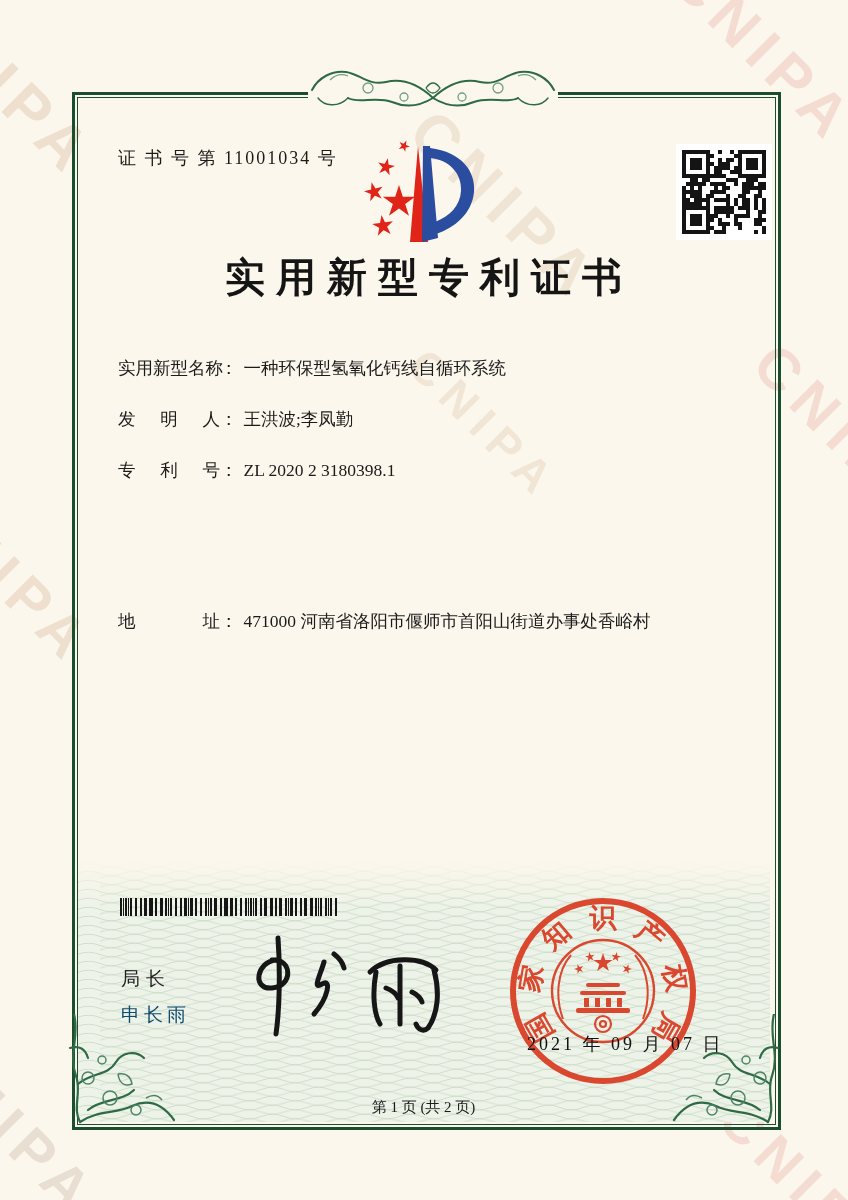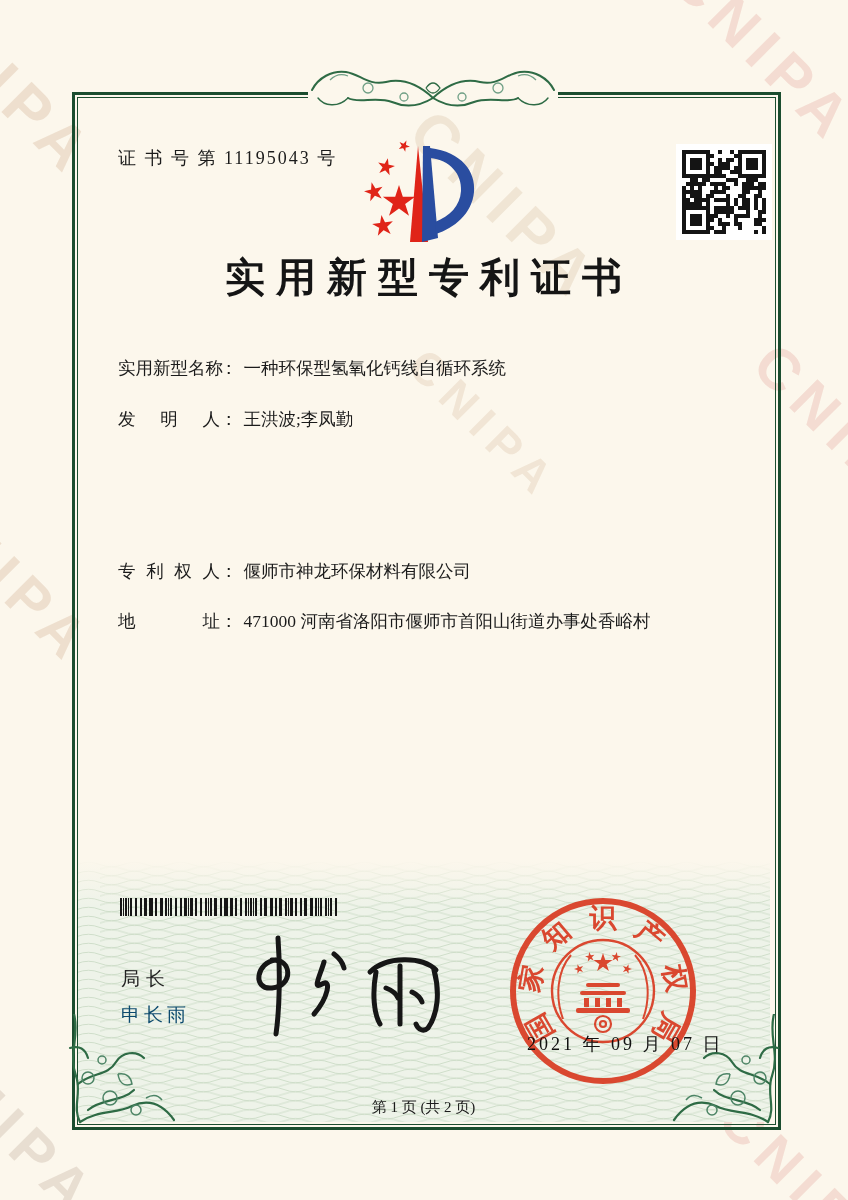--- a/index.html
+++ b/index.html
@@ -132,21 +132,21 @@
         <circle cx="52" cy="84" r="7"></circle>
       <circle cx="78" cy="96" r="5"></circle>
         <circle cx="44" cy="46" r="4"></circle>
       <path d="M60 60 q12 -2 14 10 q-12 4 -14 -10"></path>
       <path d="M88 84 q10 -6 16 2"></path>
     </g>
   </svg>
 
   <div class="content">
 
-    <div class="certno">证 书 号 第 11195043 号</div>
+    <div class="certno">证 书 号 第 11001034 号</div>
 
     <svg class="logo" width="136" height="120" viewBox="0 0 136 120">
       <g fill="#e02418">
         <polygon points="0,-1 0.588,0.809 -0.951,-0.309 0.951,-0.309 -0.588,0.809" transform="translate(49,68) scale(17)"></polygon>
         <polygon points="0,-1 0.588,0.809 -0.951,-0.309 0.951,-0.309 -0.588,0.809" transform="translate(24,58) scale(10) rotate(-14)"></polygon>
         <polygon points="0,-1 0.588,0.809 -0.951,-0.309 0.951,-0.309 -0.588,0.809" transform="translate(36,33) scale(9) rotate(12)"></polygon>
         <polygon points="0,-1 0.588,0.809 -0.951,-0.309 0.951,-0.309 -0.588,0.809" transform="translate(54,12) scale(6) rotate(24)"></polygon>
         <polygon points="0,-1 0.588,0.809 -0.951,-0.309 0.951,-0.309 -0.588,0.809" transform="translate(33,92) scale(11) rotate(-8)"></polygon>
         <path d="M68 12 L78 108 L60 108 Z"></path>
       </g>
@@ -420,22 +420,22 @@
       </div>
 
     <div class="title">实用新型专利证书</div>
 
     <div class="frow" style="top:356px;">
       <span class="flabel">实用新型名称</span><span>：</span><span class="fval">一种环保型氢氧化钙线自循环系统</span>
     </div>
     <div class="frow" style="top:407px;">
       <span class="flabel">发明人</span><span>：</span><span class="fval">王洪波;李凤勤</span>
     </div>
-    <div class="frow" style="top:559px;">
-      <span class="flabel">专利权人</span><span>：</span><span class="fval">偃师市神龙环保材料有限公司</span>
+    <div class="frow" style="top:458px;">
+      <span class="flabel">专利号</span><span>：</span><span class="fval">ZL 2020 2 3180398.1</span>
     </div>
     <div class="frow" style="top:609px;">
       <span class="flabel">地址</span><span>：</span><span class="fval">471000 河南省洛阳市偃师市首阳山街道办事处香峪村</span>
     </div>
 
 
     <div class="barcode"></div>
 
     <div class="sigtitle">局长</div>
     <div class="signame">申长雨</div>

